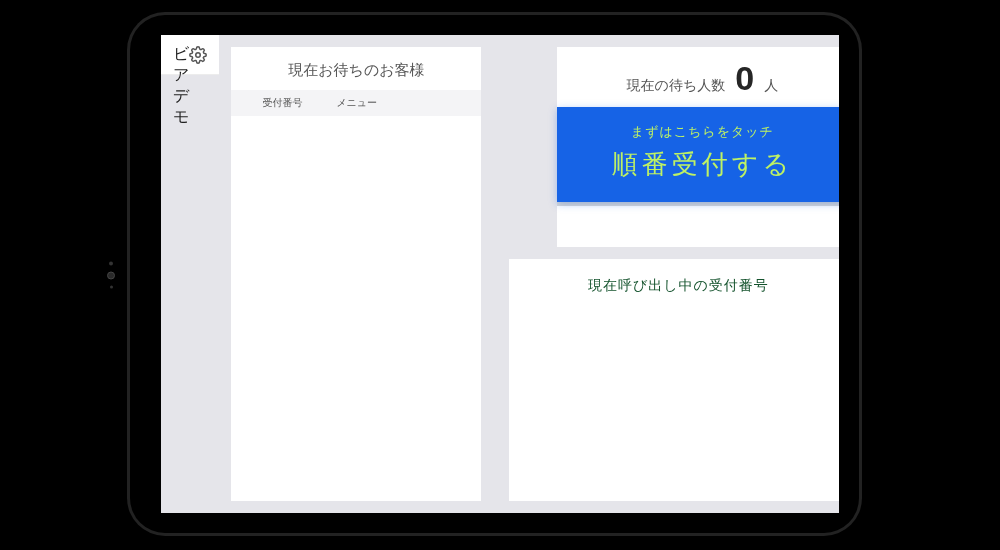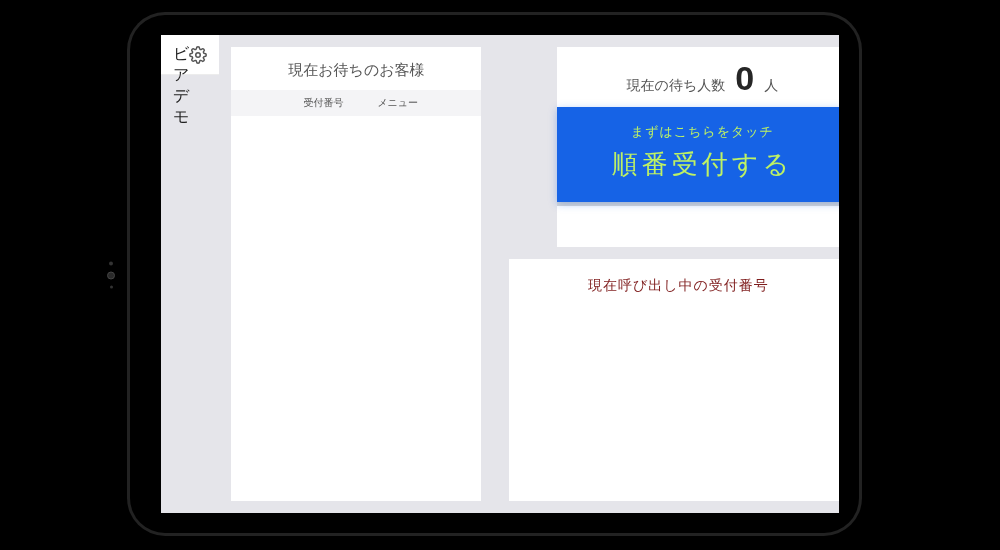--- a/index.html
+++ b/index.html
@@ -68,21 +68,21 @@
       color:#555;
       padding:14px 0 10px;
     }
     .list-header {
       display:flex;
       background:#f4f4f6;
       font-size:10px;
       color:#555;
       padding:6px 0;
     }
-    .list-header .col1 { width:42%; padding-left:31px;margin-left:41px; }
+    .list-header .col1 { width:42%; padding-left:31px; }
     .list-header .col2 { flex:1; }
 
     .upper-card { height:200px; display:flex; flex-direction:column; align-items:center; padding:14px 0 18px;margin-left:48px; }
     .counter-row { display:flex; align-items:baseline; gap:10px; color:#555; }
     .counter-label { font-size:14px; }
     .counter-number{ font-size:34px; font-weight:600; color:#262626; line-height:1; }
     .counter-unit  { font-size:14px; }
 
     .cta {
       margin-top:12px;
@@ -92,21 +92,21 @@
       padding:16px 0 20px;
       text-align:center;
       box-shadow:0 4px 0 rgba(0,0,0,.15), 0 2px 8px rgba(22,99,230,.35);
       cursor:pointer;
       border:none;
     }
     .cta-hint  { font-size:13px; letter-spacing:1px; display:block; }
     .cta-main  { font-size:26px; font-weight:400; letter-spacing:4px; display:block; margin-top:6px; }
 
     .calling-card { flex:1; padding-top:18px; }
-    .calling-title { text-align:center; font-size:14px; color:#7f1d1d; letter-spacing:1px; font-weight:400; }
+    .calling-title { text-align:center; font-size:14px; color:#14532d; letter-spacing:1px; font-weight:400; }
   </style>
 </head>
 <body>
 
 <div class="cam-cluster">
   <div class="cam-dot"></div>
   <div class="cam-lens"></div>
   <div class="cam-dot small"></div>
 </div>
 

